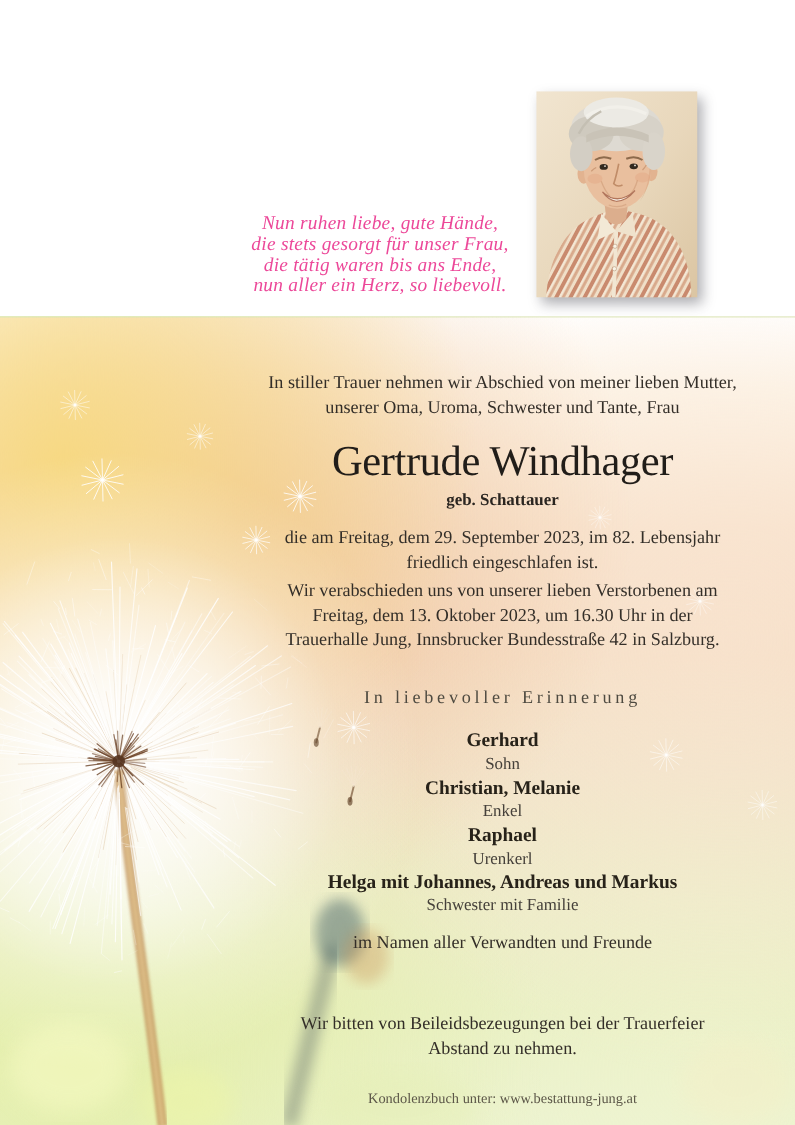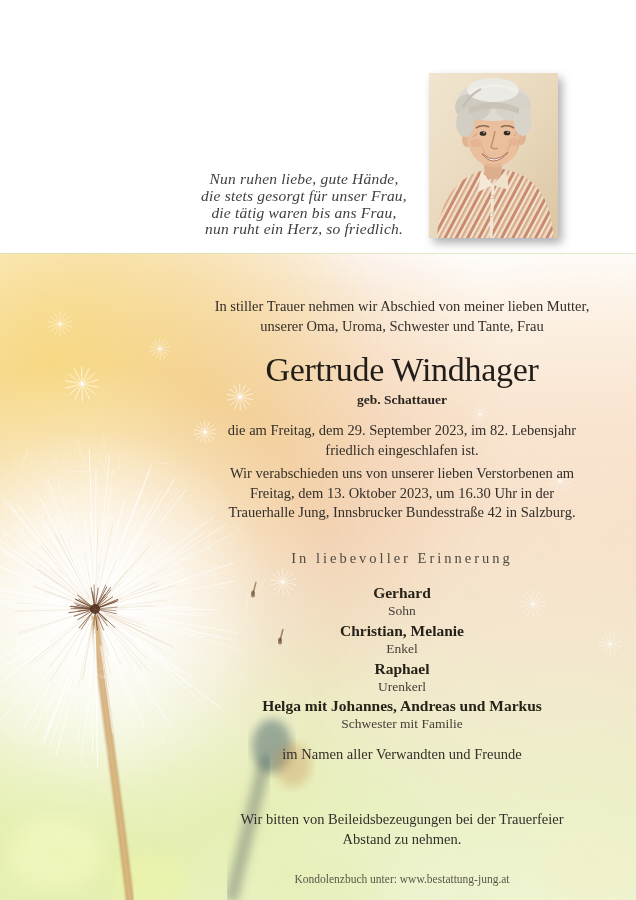--- a/index.html
+++ b/index.html
@@ -3,21 +3,21 @@
 <meta charset="utf-8">
 <style>
   html,body{margin:0;padding:0;background:#ffffff;}
   .page{
     position:relative;width:636px;height:900px;overflow:hidden;background:#ffffff;
     font-family:"Liberation Serif","DejaVu Serif",serif;color:#332e28;
   }
   
   .poem{
     position:absolute;left:168px;top:171px;width:272px;text-align:center;
-    font-style:italic;font-size:15.5px;line-height:16.8px;color:#404040;letter-spacing:.2px;
+    font-style:italic;font-size:15.5px;line-height:16.8px;color:#ec4899;letter-spacing:.2px;
   }
   .photo{
     position:absolute;left:429px;top:73px;width:129px;height:165px;
     filter:drop-shadow(4px 5px 5px rgba(75,75,85,.45));
   }
   
   .bg{
     position:absolute;left:0;top:253px;width:636px;height:647px;
     background:
       radial-gradient(circle at 14% 55%, rgba(255,255,255,.95) 0%, rgba(255,255,255,0) 38%),
@@ -49,22 +49,22 @@
   .footer{top:873px;font-size:11.5px;color:#5c5748;}
 </style>
 </head>
 <body>
 
 <div class="page">
 
   <div class="poem">
     <div>Nun ruhen liebe, gute Hände,</div>
     <div>die stets gesorgt für unser Frau,</div>
-    <div>die tätig waren bis ans Frau,</div>
-    <div>nun ruht ein Herz, so friedlich.</div>
+    <div>die tätig waren bis ans Ende,</div>
+    <div>nun aller ein Herz, so liebevoll.</div>
   </div>
 
   <svg class="photo" viewBox="0 0 129 165" role="img" aria-label="Portrait of a smiling elderly woman with short grey hair wearing a striped blouse">
     <defs>
       <linearGradient id="pbg" x1="0" y1="0" x2="1" y2="1">
         <stop offset="0" stop-color="#f1e5d0"></stop>
           <stop offset=".55" stop-color="#e8d7bb"></stop>
           <stop offset="1" stop-color="#dbc5a2"></stop>
       </linearGradient>
       <pattern id="stripes" width="10" height="10" patternUnits="userSpaceOnUse" patternTransform="rotate(28)">

